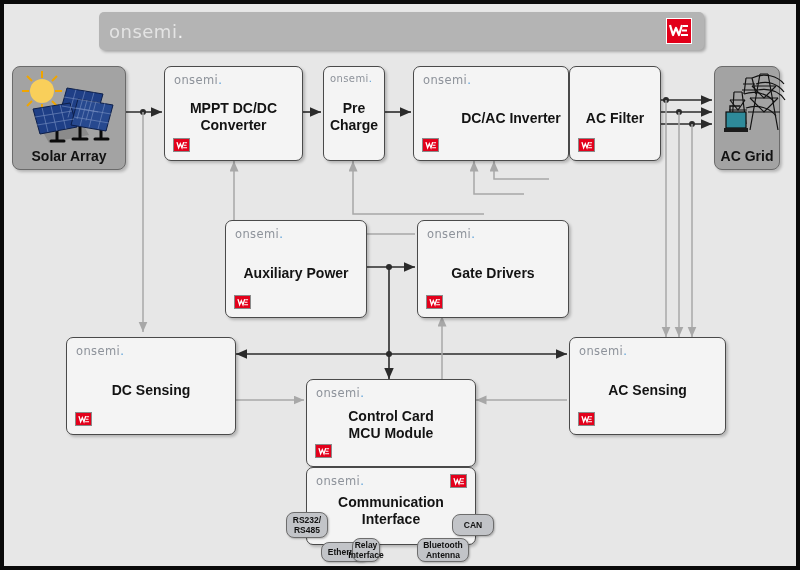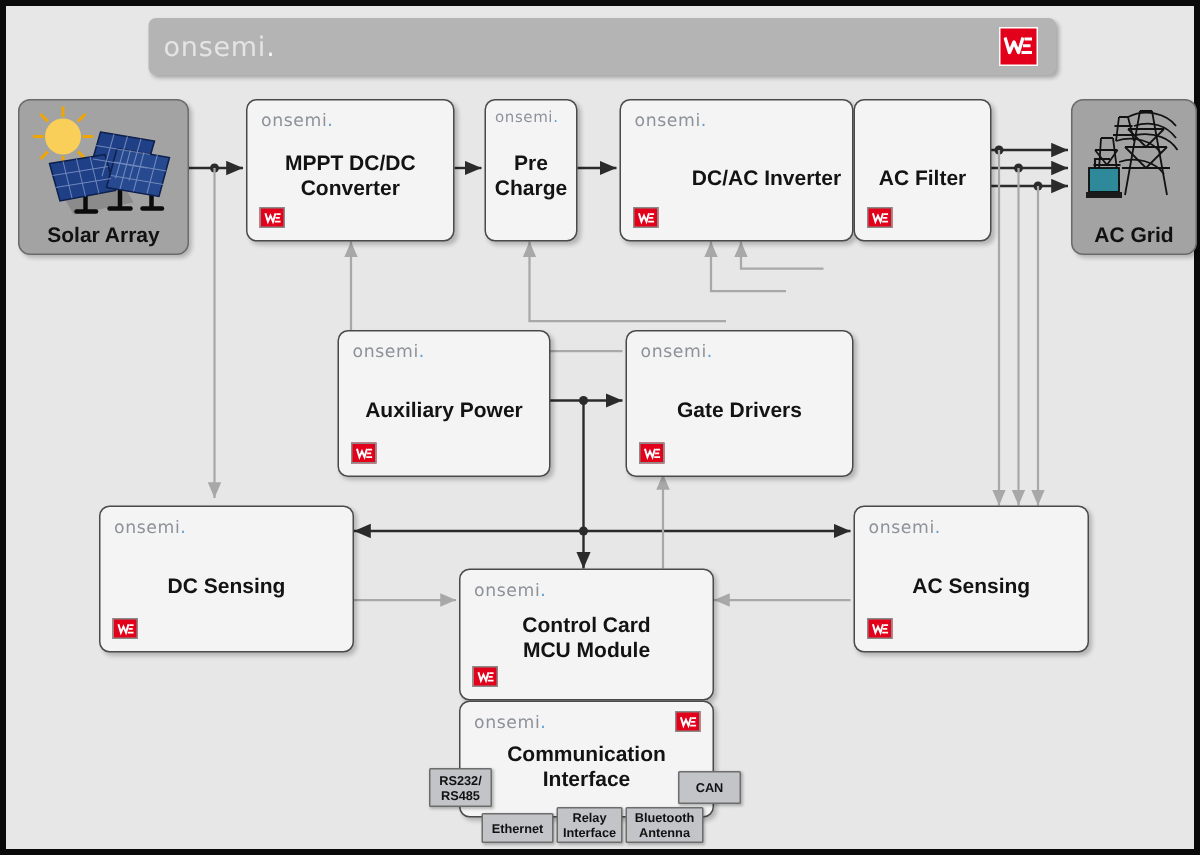--- a/index.html
+++ b/index.html
@@ -83,21 +83,21 @@
   .imgbox .caption {
     position: absolute; left: 0; right: 0; bottom: 5px;
     text-align: center; font-size: 14px; font-weight: bold; color: #111;
   }
 
   
   .conn {
     position: absolute;
     background: #c2c4c8;
     border: 1px solid #6d6d6d;
-    border-radius: 1px;
+    border-radius: 8px;
     display: flex; align-items: center; justify-content: center;
     text-align: center;
     font-size: 8.5px; font-weight: bold; color: #111;
     line-height: 10px;
     box-shadow: 1px 1px 2px rgba(0,0,0,0.25);
   }
 </style>
 </head>
 <body>
 
@@ -252,21 +252,21 @@
   <div class="block" style="left:565px;top:62px;width:92px;height:95px;">
     <span class="label" style="top:43px;">AC Filter</span>
     <span class="we-badge" style="left:8px;bottom:8px;">
       <svg width="12" height="9" viewBox="0 0 20 16">
           <path d="M1,2 L4,12 L7,5 L10,12 L13,2" stroke="#fff" stroke-width="2.4" fill="none"></path>
           <path d="M12,12 L19,12 M13,7.5 L18,7.5 M14,3 L19,3" stroke="#fff" stroke-width="2" fill="none"></path>
         </svg>
     </span>
   </div>
 
-  <div class="imgbox" style="left:710px;top:62px;width:84px;height:104px;">
+  <div class="imgbox" style="left:710px;top:62px;width:66px;height:104px;">
     <svg width="74" height="80" viewBox="0 0 74 80" style="position:absolute;left:1px;top:1px;">
       <g stroke="#121212" stroke-width="1.2" fill="none">
         <path d="M44,6 L34,62 M52,6 L62,62 M44,6 L52,6"></path>
         <path d="M36,18 L60,18 M34,30 L62,30 M32,44 L64,44"></path>
         <path d="M36,18 L48,30 L60,18 M34,30 L48,44 L62,30"></path>
         <path d="M30,10 L28,26 M36,10 L40,26 M30,10 L36,10"></path>
         <path d="M27,16 L39,16 M26,22 L41,22"></path>
         <path d="M18,24 L16,56 M26,24 L30,56 M18,24 L26,24"></path>
         <path d="M14,32 L29,32 M13,42 L31,42"></path>
         <path d="M14,32 L22,42 L29,32"></path>
@@ -356,20 +356,20 @@
 
   <div class="conn" style="left:282px;top:508px;width:42px;height:26px;">
     <span><span>RS232/</span><br><span>RS485</span></span>
   </div>
   <div class="conn" style="left:448px;top:510px;width:42px;height:22px;align-items:center;">
     <span>CAN</span>
   </div>
   <div class="conn" style="left:317px;top:538px;width:48px;height:20px;">
     <span>Ethernet</span>
   </div>
-  <div class="conn" style="left:367px;top:534px;width:44px;height:24px;">
+  <div class="conn" style="left:348px;top:534px;width:28px;height:24px;">
     <span><span>Relay</span><br><span>Interface</span></span>
   </div>
   <div class="conn" style="left:413px;top:534px;width:52px;height:24px;">
     <span><span>Bluetooth</span><br><span>Antenna</span></span>
   </div>
 
 </div>
 
 </body></html>

